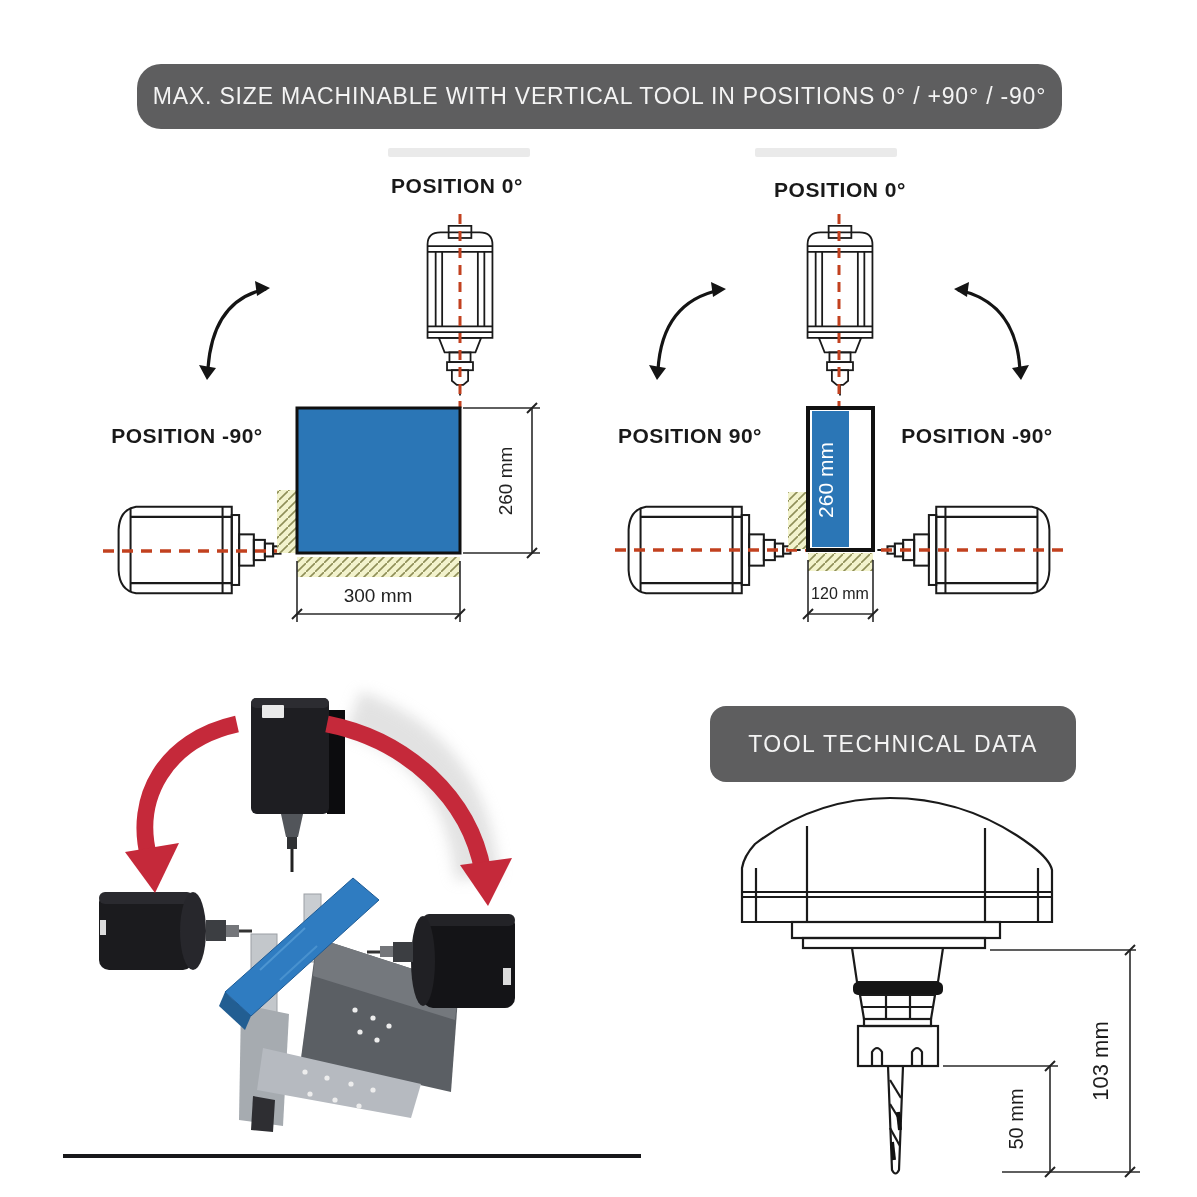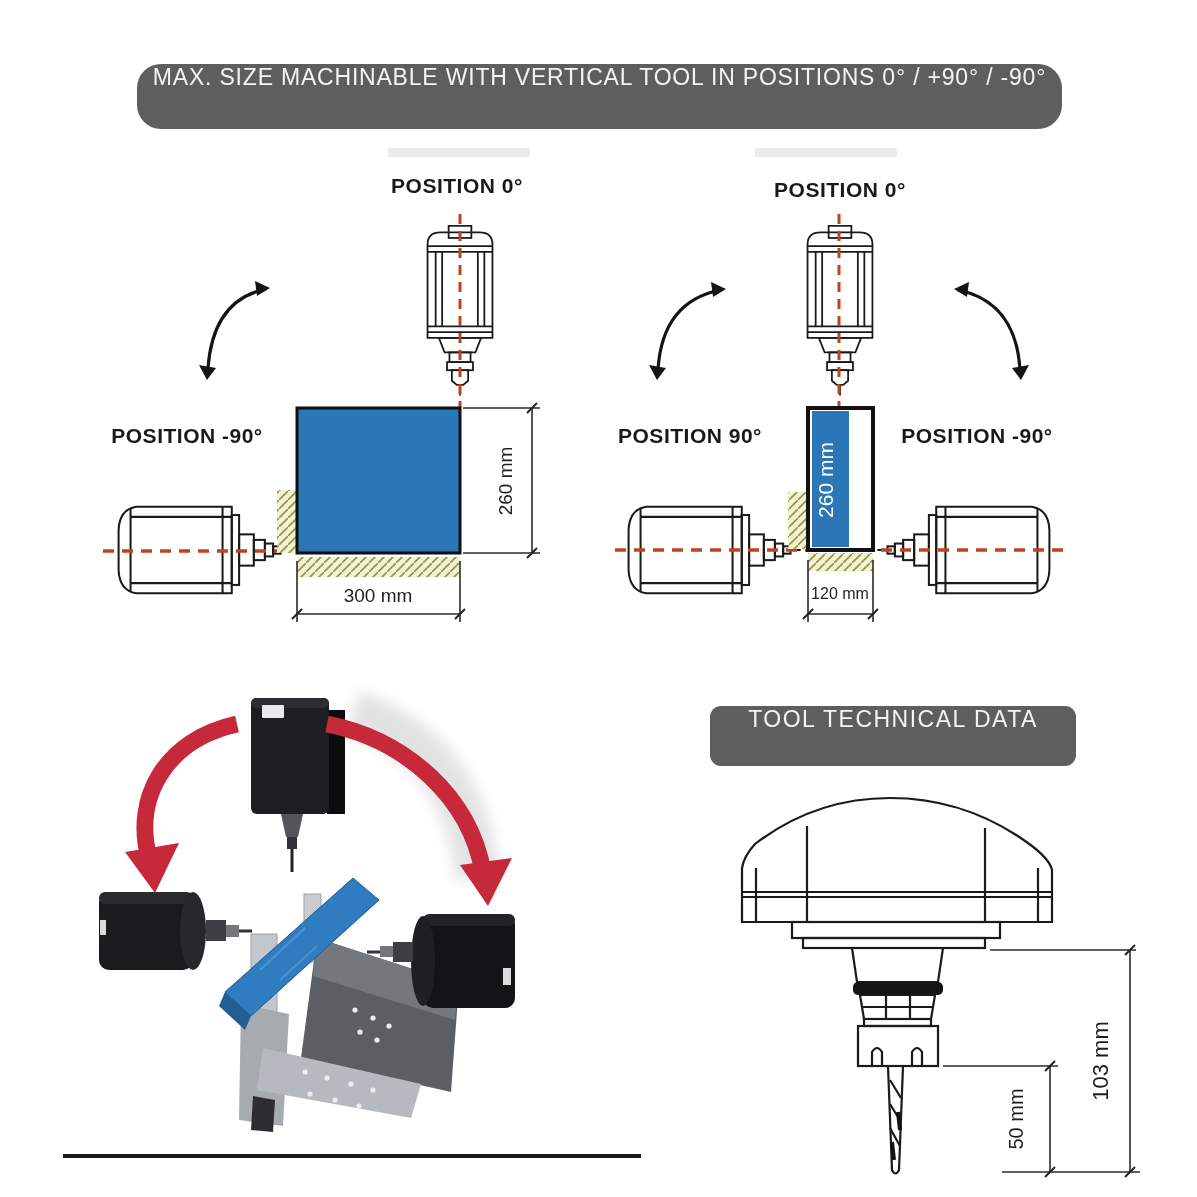--- a/index.html
+++ b/index.html
@@ -2,25 +2,25 @@
 <html><head>
 <meta charset="utf-8">
 <style>
   html,body{margin:0;padding:0;}
   body{
     width:1197px;height:1197px;background:#ffffff;position:relative;overflow:hidden;
     font-family:"Liberation Sans",sans-serif;
   }
   .banner{
     position:absolute;background:#5e5e5f;color:#f4f4f4;display:flex;
-    align-items:flex-start;justify-content:center;text-align:center;
+    align-items:center;justify-content:center;text-align:center;
     letter-spacing:.8px;
   }
   #main-banner{left:137px;top:64px;width:925px;height:65px;border-radius:24px;font-size:23px;}
-  #tool-banner{left:710px;top:706px;width:366px;height:60px;border-radius:11px;font-size:23px;letter-spacing:1.5px;}
+  #tool-banner{left:710px;top:706px;width:366px;height:76px;border-radius:16px;font-size:23px;letter-spacing:1.5px;}
   svg{position:absolute;}
   #svg-left-diagram{left:0;top:140px;}
   #svg-right-diagram{left:600px;top:140px;}
   #svg-photo{left:55px;top:680px;}
   #svg-tool{left:700px;top:780px;}
   .ln{stroke:#1a1a1a;fill:none;stroke-width:2.2px;}
   .thin{stroke:#2a2a2a;fill:none;stroke-width:1.6px;}
   .poslbl{font-family:"Liberation Sans",sans-serif;font-size:21px;font-weight:700;fill:#191919;letter-spacing:.5px;}
   .dimlbl{font-family:"Liberation Sans",sans-serif;font-size:19px;fill:#222;}
   .dimlbl-sm{font-family:"Liberation Sans",sans-serif;font-size:16px;fill:#222;}

